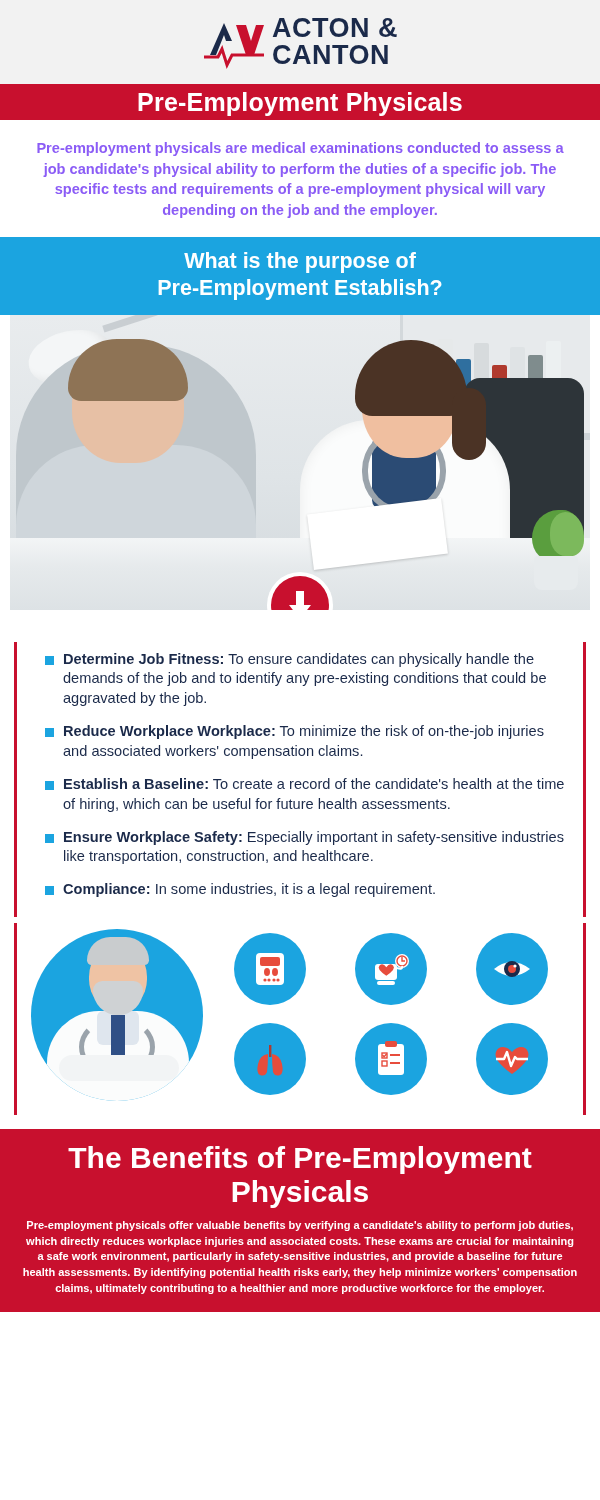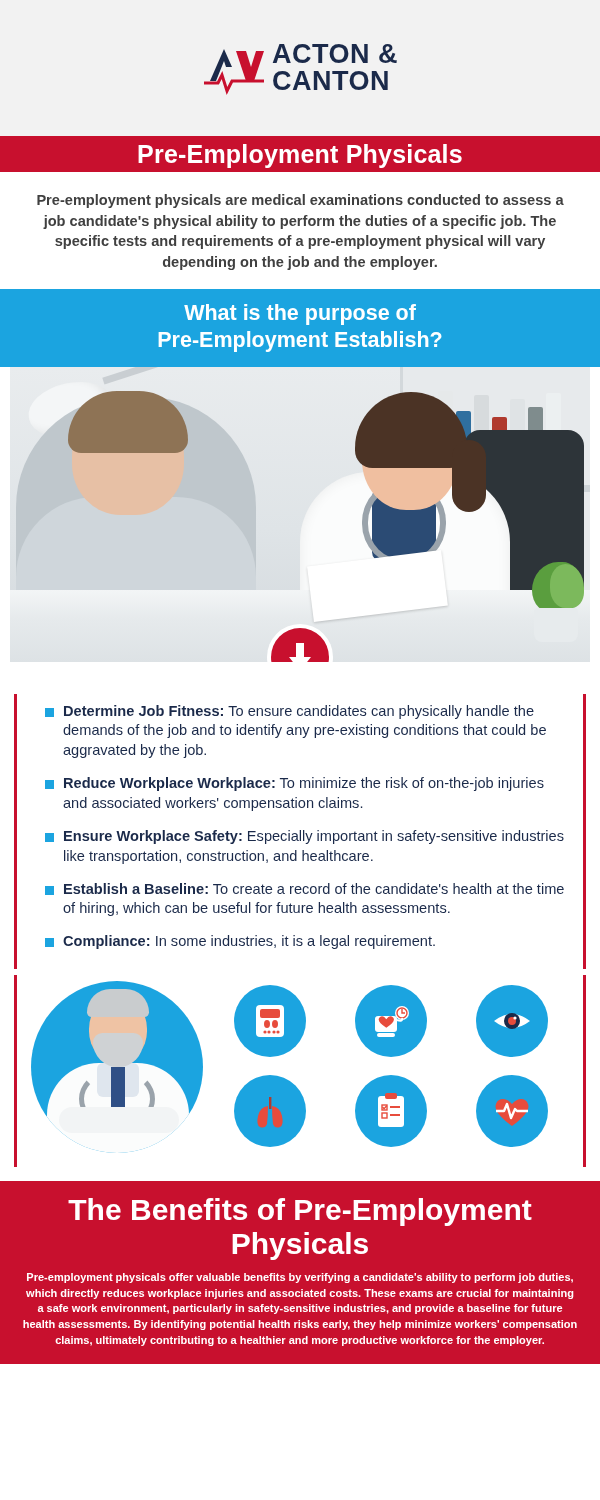--- a/index.html
+++ b/index.html
@@ -7,21 +7,21 @@
     width: 600px;
     height: 1500px;
     font-family: "Liberation Sans", sans-serif;
     background: #ffffff;
     overflow: hidden;
   }
   .page { width: 600px; height: 1500px; position: relative; background: #fff; }
 
   
   .logo-band {
-    height: 136px;
+    height: 84px;
     background: #f2f2f2;
     display: flex;
     align-items: center;
     justify-content: center;
   }
   .logo-wrap { display: flex; align-items: center; gap: 6px; }
   .logo-mark { width: 64px; height: 62px; position: relative; flex: none; }
   .logo-text { text-align: left; line-height: 1.0; }
   .logo-l1, .logo-l2 {
     font-size: 27px; font-weight: bold; letter-spacing: 0.5px; color: #1b2a4a;
@@ -39,21 +39,21 @@
     display: flex; align-items: center; justify-content: center;
   }
   .title-bar h1 {
     color: #fff; font-size: 25px; font-weight: bold; letter-spacing: .2px;
   }
 
   
   .intro {
     padding: 18px 33px 16px 33px;
     text-align: center;
-    color: #404040;
+    color: #8b5cf6;
     font-size: 14.6px;
     font-weight: bold;
     line-height: 1.42;
   }
 
   
   .purpose-bar {
     background: #1ba4e0;
     padding: 11px 10px 13px 10px;
     text-align: center;
@@ -303,25 +303,25 @@
     <div class="bullet">
       <span class="sq"></span>
       <span><b>Determine Job Fitness:</b><span class="txt"> To ensure candidates can physically handle the demands of the job and to identify any pre-existing conditions that could be aggravated by the job.</span></span>
     </div>
     <div class="bullet">
       <span class="sq"></span>
       <span><b>Reduce Workplace Workplace:</b><span class="txt"> To minimize the risk of on-the-job injuries and associated workers' compensation claims.</span></span>
     </div>
     <div class="bullet">
       <span class="sq"></span>
-      <span><b>Ensure Workplace Safety:</b><span class="txt"> Especially important in safety-sensitive industries like transportation, construction, and healthcare.</span></span>
+      <span><b>Establish a Baseline:</b><span class="txt"> To create a record of the candidate's health at the time of hiring, which can be useful for future health assessments.</span></span>
     </div>
     <div class="bullet">
       <span class="sq"></span>
-      <span><b>Establish a Baseline:</b><span class="txt"> To create a record of the candidate's health at the time of hiring, which can be useful for future health assessments.</span></span>
+      <span><b>Ensure Workplace Safety:</b><span class="txt"> Especially important in safety-sensitive industries like transportation, construction, and healthcare.</span></span>
     </div>
     <div class="bullet">
       <span class="sq"></span>
       <span><b>Compliance:</b><span class="txt"> In some industries, it is a legal requirement.</span></span>
     </div>
   </div>
 
   <div class="icons-area">
     <div class="doc-photo">
       <div class="d-coat"></div>

